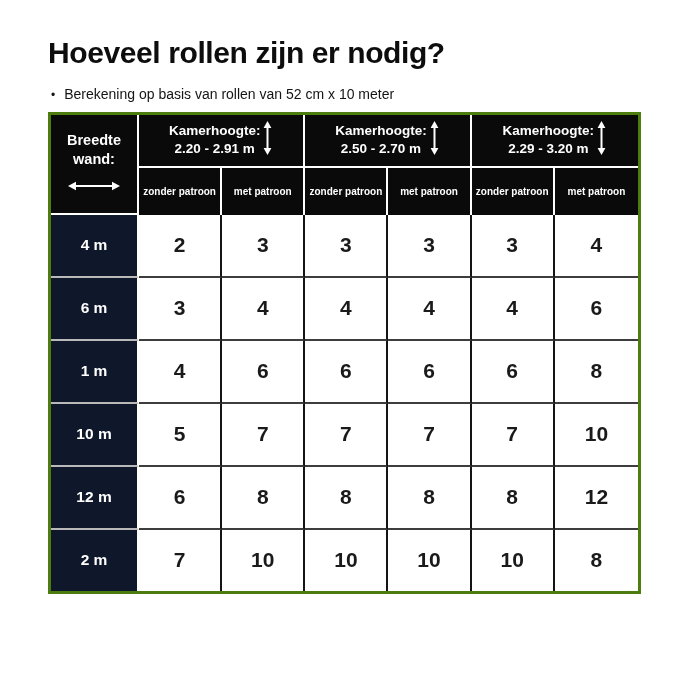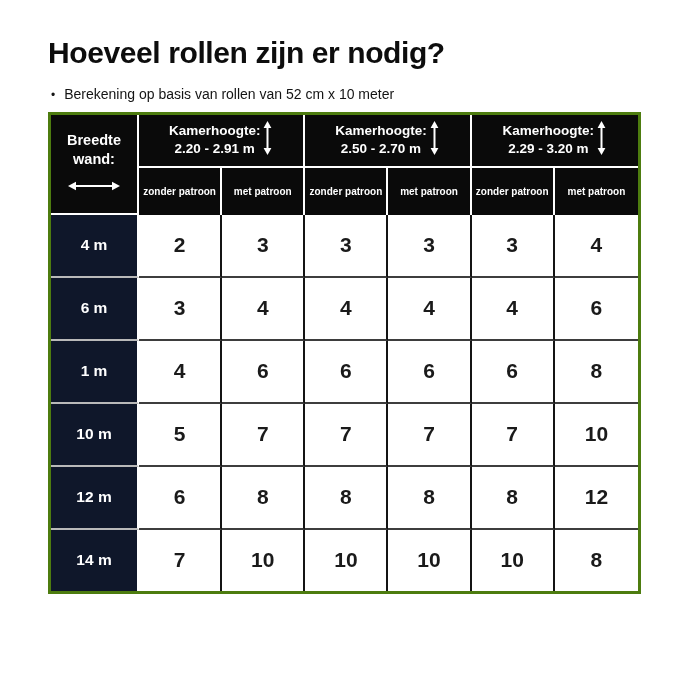--- a/index.html
+++ b/index.html
@@ -231,21 +231,21 @@
       <tr>
         <th class="rowlabel">12 m</th>
         <td>6</td>
         <td>8</td>
         <td>8</td>
         <td>8</td>
         <td>8</td>
         <td>12</td>
       </tr>
       <tr>
-        <th class="rowlabel">14 m</th>
+        <th class="rowlabel">2 m</th>
         <td>7</td>
         <td>10</td>
         <td>10</td>
         <td>10</td>
         <td>10</td>
         <td>8</td>
       </tr>
     </tbody>
   </table>
 

